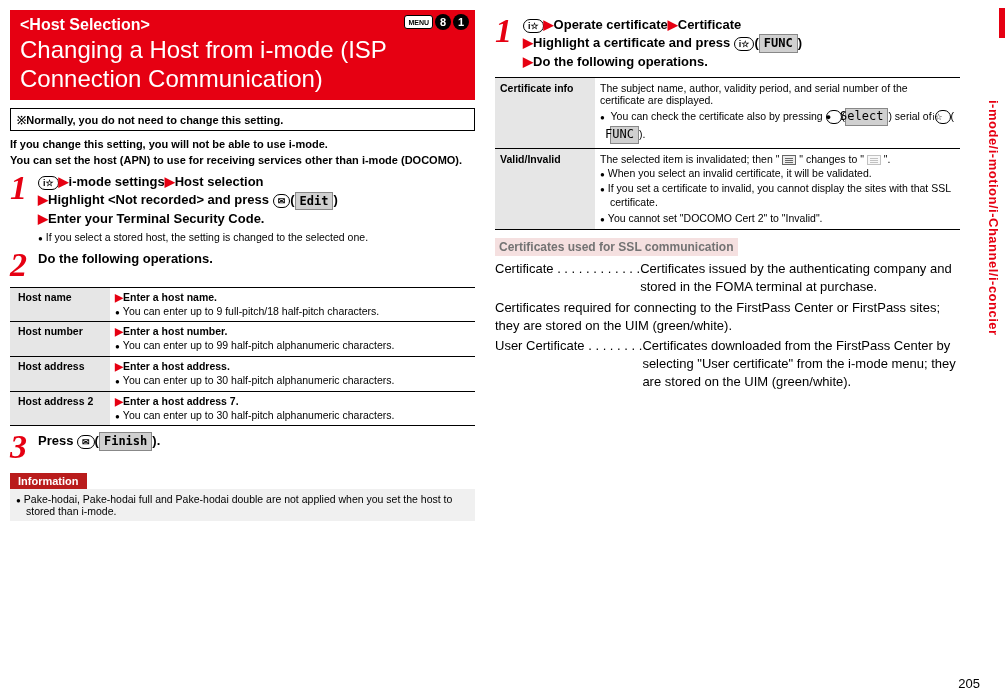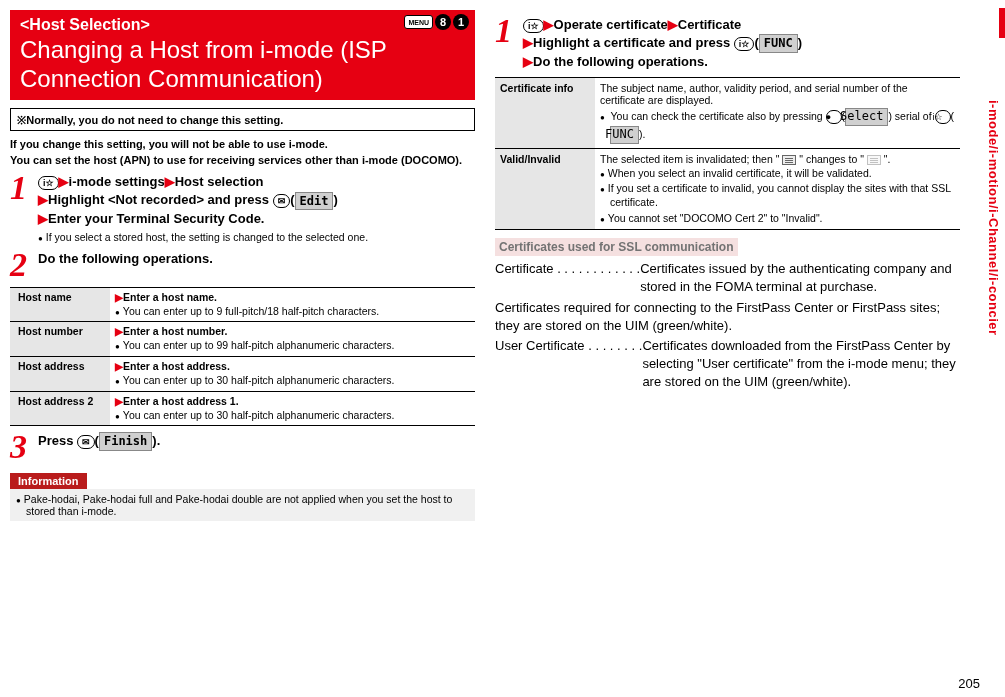--- a/index.html
+++ b/index.html
@@ -112,21 +112,21 @@
       <tr>
         <td class="label">Host address</td>
         <td>
           <span class="arrow">▶</span><b>Enter a host address.</b>
           <div class="sub-bullet">You can enter up to 30 half-pitch alphanumeric characters.</div>
         </td>
       </tr>
       <tr>
         <td class="label">Host address 2</td>
         <td>
-          <span class="arrow">▶</span><b>Enter a host address 1.</b>
+          <span class="arrow">▶</span><b>Enter a host address 7.</b>
           <div class="sub-bullet">You can enter up to 30 half-pitch alphanumeric characters.</div>
         </td>
       </tr>
     </tbody>
       </table>
 
     <div class="step">
       <div class="step-num">3</div>
       <div class="step-body">
         <div class="step-line">

